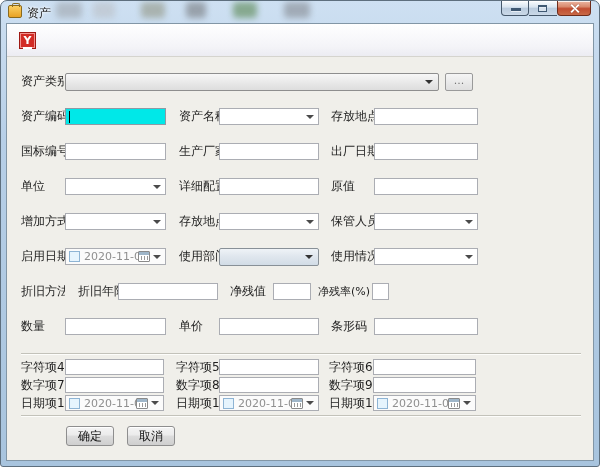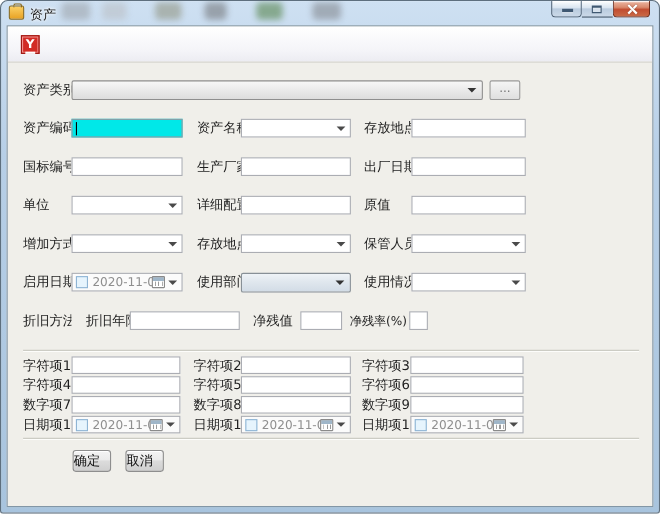--- a/index.html
+++ b/index.html
@@ -92,23 +92,23 @@
   .nrv{width:38px;}
   .ratelbl{margin-left:7px;font-size:11px;white-space:nowrap;}
   .ratein{width:17px;margin-left:2px;}
   .dots-btn{margin-left:6px;width:28px;height:18px;border:1px solid #9A9A9A;border-radius:2px;
     background:linear-gradient(180deg,#F5F5F5,#DFDFDF);font-size:11px;color:#777;
     text-align:center;line-height:14px;cursor:pointer;}
   .sep{height:2px;border-top:1px solid #C3C2BA;border-bottom:1px solid #FDFDFB;
     margin:4px 14px 4px 0;}
   .sep.full{margin-right:12px;}
   .btnrow{margin-top:9px;margin-left:45px;display:flex;}
-  .pbtn{width:35px;height:20px;border:1px solid #8E8E8E;border-radius:3px;font-size:12px;color:#111;
+  .pbtn{width:48px;height:20px;border:1px solid #8E8E8E;border-radius:3px;font-size:12px;color:#111;
     background:linear-gradient(180deg,#F4F4F4 0%,#EBEBEB 45%,#DCDCDC 50%,#CFCFCF 100%);
-    line-height:18px;cursor:pointer;box-shadow:inset 0 1px 0 #fff;}
+    text-align:center;line-height:18px;cursor:pointer;box-shadow:inset 0 1px 0 #fff;}
   .pbtn+.pbtn{margin-left:13px;}
 </style>
 </head>
 <body>
 
 <div class="win">
   <div class="titlebar">
     <div class="blob" style="left:55px;width:26px;background:#9aa0a6;"></div>
     <div class="blob" style="left:92px;width:22px;background:#b9bdc2;"></div>
     <div class="blob" style="left:140px;width:24px;background:#8c8f7a;"></div>
@@ -214,32 +214,32 @@
       <div class="row">
         <span class="lbl l1">折旧方法</span>
         <span class="lbl l2">折旧年限</span>
         <input class="inp c2" style="">
         <span class="lbl l3">净残值</span>
         <input class="inp nrv" style="">
         <span class="lbl ratelbl">净残率(%)</span>
         <input class="inp ratein" style="">
       </div>
 
+      <div class="row">
+        <span class="lbl l1">数量</span>
+        <input class="inp c1" style="">
+        <span class="lbl l2">单价</span>
+        <input class="inp c2" style="">
+        <span class="lbl l3">条形码</span>
+        <input class="inp c3" style="">
+      </div>
 
 
       <div class="sep full"></div>
 
-      <div class="row b">
-        <span class="lbl bl1">字符项1</span>
-        <input class="inp bc1" style="">
-        <span class="lbl bl2">字符项2</span>
-        <input class="inp bc2" style="">
-        <span class="lbl bl3">字符项3</span>
-        <input class="inp bc3" style="">
-      </div>
       <div class="row b">
         <span class="lbl bl1">字符项4</span>
         <input class="inp bc1" style="">
         <span class="lbl bl2">字符项5</span>
         <input class="inp bc2" style="">
         <span class="lbl bl3">字符项6</span>
         <input class="inp bc3" style="">
       </div>
       <div class="row b">
         <span class="lbl bl1">数字项7</span>

